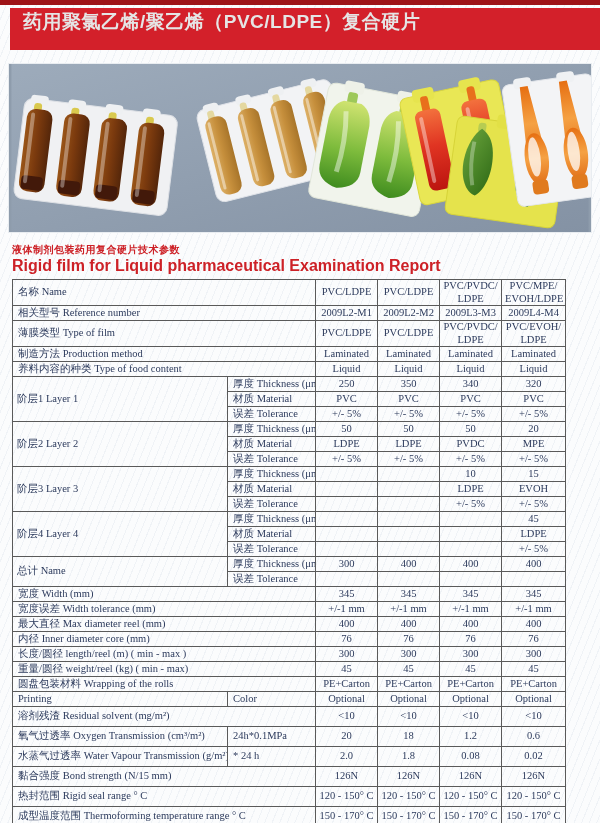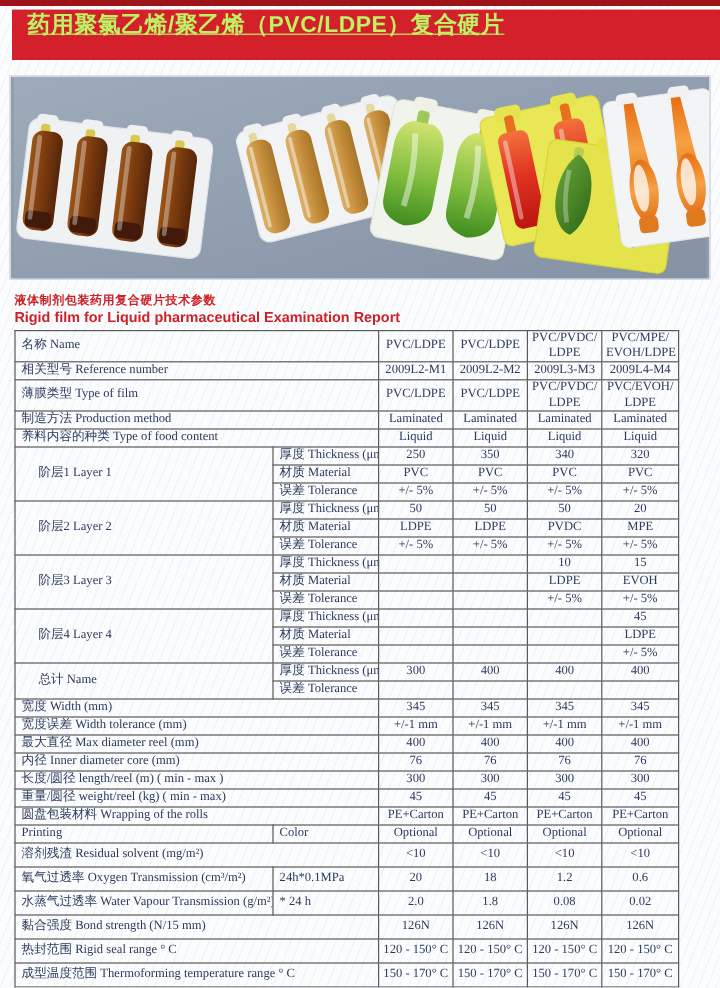--- a/index.html
+++ b/index.html
@@ -7,52 +7,52 @@
   body {
     font-family:"Liberation Sans", sans-serif;
     background-color:#fbfcfd;
     background-image:repeating-linear-gradient(112deg,
       rgba(210,219,230,0.28) 0px, rgba(210,219,230,0.28) 1px,
       rgba(255,255,255,0) 1px, rgba(255,255,255,0) 7px);
     overflow:hidden;
   }
   .top-strip { height:5px; background:#9e1317; }
   .banner {
-    margin:3px 0 0 10px; background:#d3202a; color:#bef264;
-    padding:4px 10px 6px 13px; height:42px;text-decoration:underline;
+    margin:3px 0 0 10px; background:#d3202a; color:#e5e5e5;
+    padding:4px 10px 6px 13px; height:42px;
   }
   .banner-cn { font-size:19px; font-weight:bold; letter-spacing:0.5px; line-height:1.1; }
   .banner-en { font-size:11px; word-spacing:4px; margin-top:2px; font-weight:600; }
   .photo-frame {
     margin:13px 8px 0 8px; height:170px;
     border:1px solid #e9edf1; background:#8e9cac;
   }
   .photo-frame svg { display:block; width:100%; height:100%; }
   .section-title-cn {
     color:#cd2127; font-size:10px; font-weight:bold;
     margin:10px 0 0 12px; letter-spacing:0.5px;
   }
   .section-title-en {
-    color:#cd2127; font-size:12px; font-weight:600; margin:0 0 4px 12px;
+    color:#cd2127; font-size:16px; font-weight:600; margin:0 0 4px 12px;
   }
   table.spec {
     border-collapse:collapse; table-layout:fixed; width:553px;
     margin:2px 0 0 12px; border:1.5px solid #474747;
     font-family:"Liberation Serif", serif; color:#2c3a5c;
   }
   .spec td, .spec th {
     border:1px solid #5a5a5a; font-weight:normal;
     font-size:10.5px; line-height:1.18; padding:0 3px;
     overflow:hidden;
   }
   .spec tr { height:15px; }
   .spec tr.tall { height:26px; }
   .spec tr.big { height:20px; }
   .spec th.lbl, .spec td.sub { text-align:left; padding-left:5px; white-space:nowrap; }
-  .spec th.grp { text-align:left; padding-left:19px; white-space:nowrap; vertical-align:middle; }
+  .spec th.grp { text-align:left; padding-left:4px; white-space:nowrap; vertical-align:middle; }
   .spec td.val { text-align:center; white-space:pre-line; }
 </style>
 </head>
 <body>
 
 <div class="top-strip"></div>
 
 <div class="banner">
   <div class="banner-cn">药用聚氯乙烯/聚乙烯（PVC/LDPE）复合硬片</div>
 </div>

